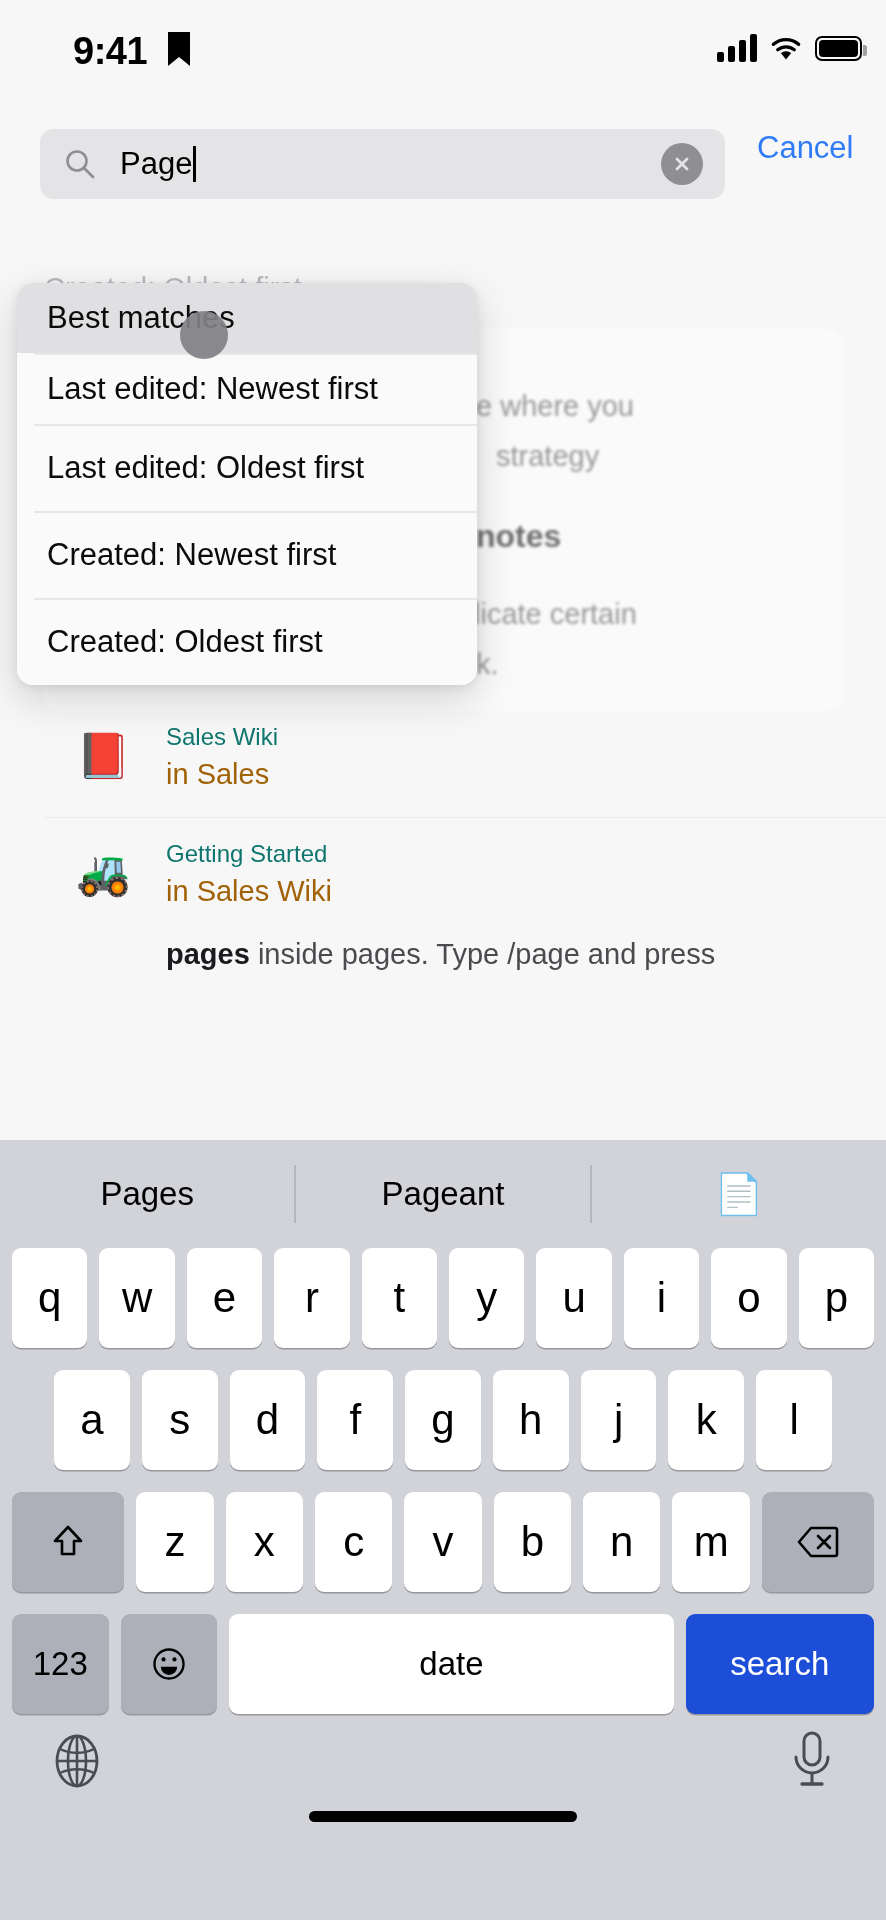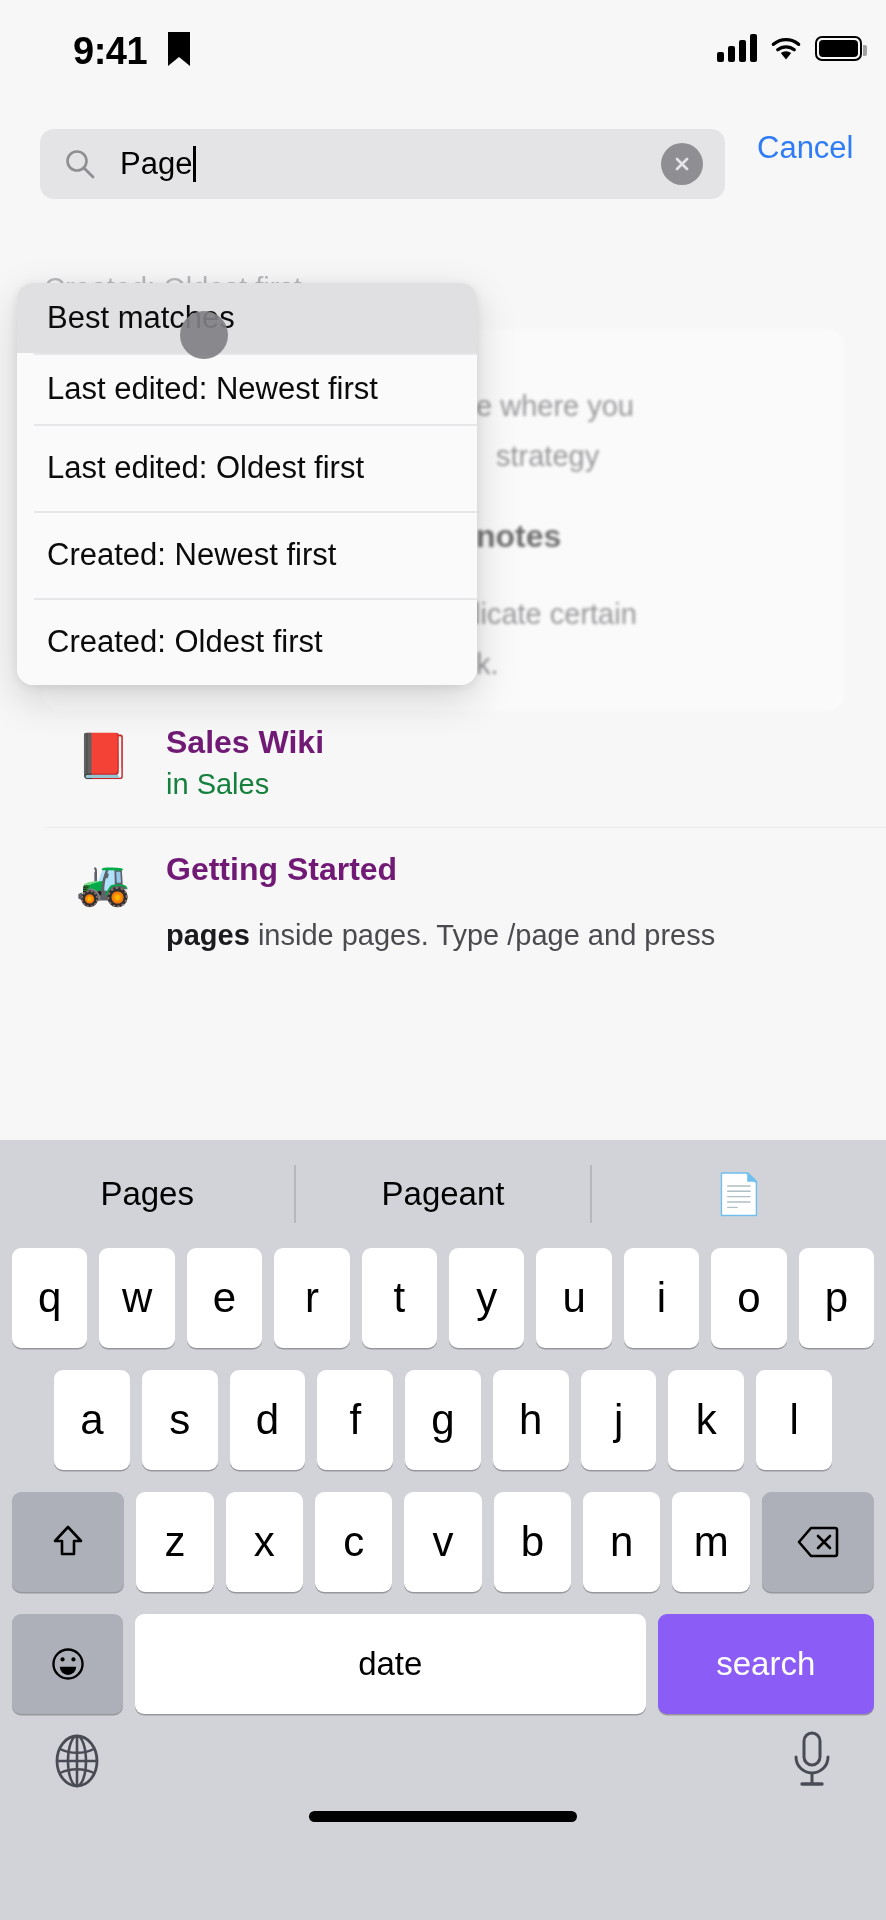--- a/index.html
+++ b/index.html
@@ -81,22 +81,22 @@
   
   .results { position:absolute; left:0; top:700px; width:886px; }
   .result {
     position:relative; padding:22px 44px 26px 44px;
   }
   .result + .result::before{
     content:""; position:absolute; left:44px; right:0; top:0; height:1px; background:#ececee;
   }
   .r-emoji { position:absolute; left:76px; top:34px; font-size:44px; line-height:1; }
   .r-body { margin-left:122px; }
-  .r-title { font-size:32px; font-weight:700; color:#701a75; line-height:1.25; }
-  .r-sub { font-size:29px; color:#15803d; margin-top:6px; }
+  .r-title { font-size:24px; font-weight:400; color:#0f766e; line-height:1.25; }
+  .r-sub { font-size:29px; color:#a16207; margin-top:6px; }
   .r-snip { font-size:29px; color:#4a4a4f; margin-top:26px; line-height:1.42; }
   .r-snip b { font-weight:700; color:#1b1b1f; }
 
   
   .menu {
     position:absolute; left:17px; top:283px; width:460px;
     background:#fafafa; border-radius:16px; overflow:hidden;
     box-shadow:0 14px 40px rgba(0,0,0,.16), 0 2px 10px rgba(0,0,0,.08);
   }
   .menu-item {
@@ -139,21 +139,21 @@
   .key {
     height:100px; background:#fff; border-radius:9px; margin:0 6px;
     display:flex; align-items:center; justify-content:center;
     font-size:42px; color:#000; font-weight:400;
     box-shadow:0 1.5px 0 rgba(0,0,0,.28);
     flex:1;
   }
   .key.fn { background:#adb0b8; }
   .key.wide { flex:1.45; }
   .key.space { flex:4.6; font-size:33px; }
-  .key.search { background:#8b5cf6; color:#fff; font-size:33px; flex:1.95; }
+  .key.search { background:#1d4ed8; color:#fff; font-size:33px; flex:1.95; }
   .key.num { flex:1.0; font-size:33px; }
   .key.emk { flex:1.0; }
   .key svg { width:44px; height:40px; }
 
   .bottomrow { position:relative; height:130px; }
   .globe-ic { position:absolute; left:48px; top:18px; width:58px; height:58px; }
   .mic-ic { position:absolute; right:52px; top:16px; width:44px; height:62px; }
   .homebar {
     position:absolute; left:50%; transform:translateX(-50%); bottom:22px;
     width:268px; height:11px; background:#000; border-radius:6px;
@@ -228,20 +228,21 @@
       <div class="r-body">
         <div class="r-title">Sales Wiki</div>
         <div class="r-sub">in Sales</div>
       </div>
     </div>
 
     <div class="result">
       <div class="r-emoji">🚜</div>
       <div class="r-body">
         <div class="r-title">Getting Started</div>
+        <div class="r-sub">in Sales Wiki</div>
         <div class="r-snip"><b>pages</b><span> inside pages. Type /page and press</span></div>
       </div>
     </div>
 
   </div>
 
   <div class="menu">
     <div class="menu-item selected">Best matches</div>
     <div class="menu-item">Last edited: Newest first</div>
     <div class="menu-item">Last edited: Oldest first</div>
@@ -301,20 +302,21 @@
       <div class="key fn wide">
         <svg viewBox="0 0 44 34">
           <path d="M15 3h24a2 2 0 012 2v24a2 2 0 01-2 2H15L3 17z" fill="none" stroke="#000" stroke-width="2.6" stroke-linejoin="round"></path>
           <line x1="22" y1="11" x2="34" y2="23" stroke="#000" stroke-width="2.6" stroke-linecap="round"></line>
           <line x1="34" y1="11" x2="22" y2="23" stroke="#000" stroke-width="2.6" stroke-linecap="round"></line>
         </svg>
       </div>
     </div>
 
     <div class="krow r4">
+      <div class="key fn num">123</div>
       <div class="key fn emk">
         <svg viewBox="0 0 44 44">
           <circle cx="22" cy="22" r="16" fill="none" stroke="#000" stroke-width="2.6"></circle>
           <circle cx="16" cy="17" r="2.3" fill="#000"></circle>
           <circle cx="28" cy="17" r="2.3" fill="#000"></circle>
           <path d="M13 25a9 9 0 0018 0z" fill="#000"></path>
         </svg>
       </div>
       <div class="key space">date</div>
       <div class="key search">search</div>

